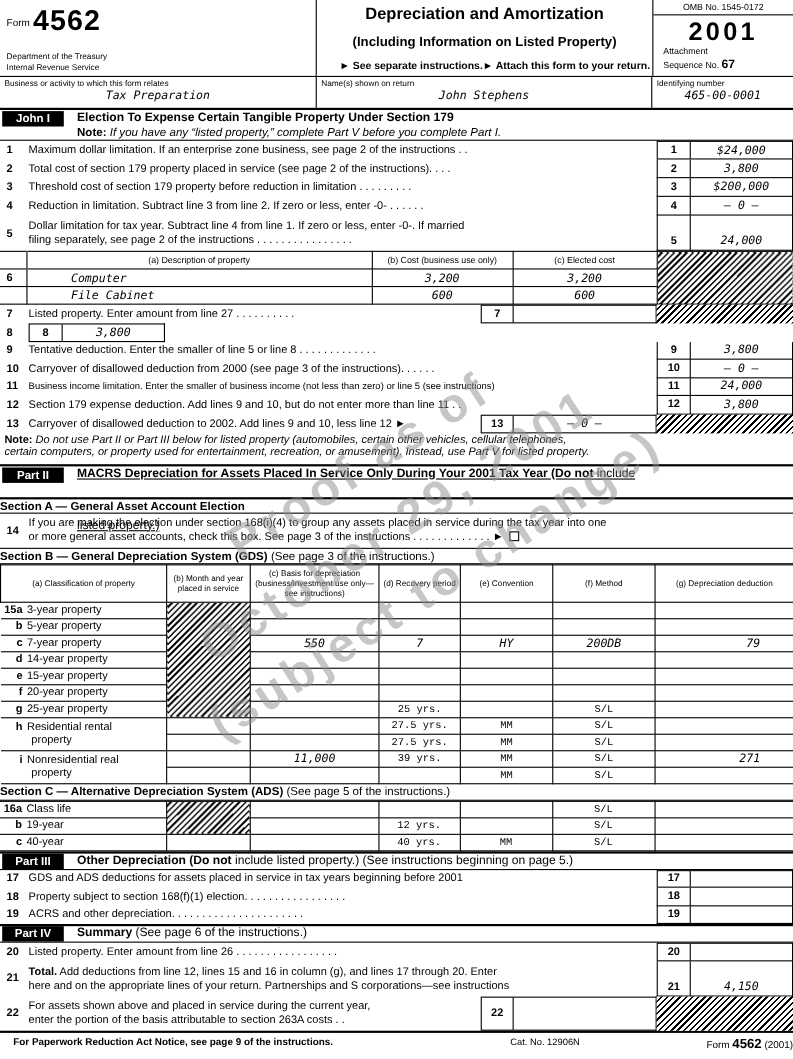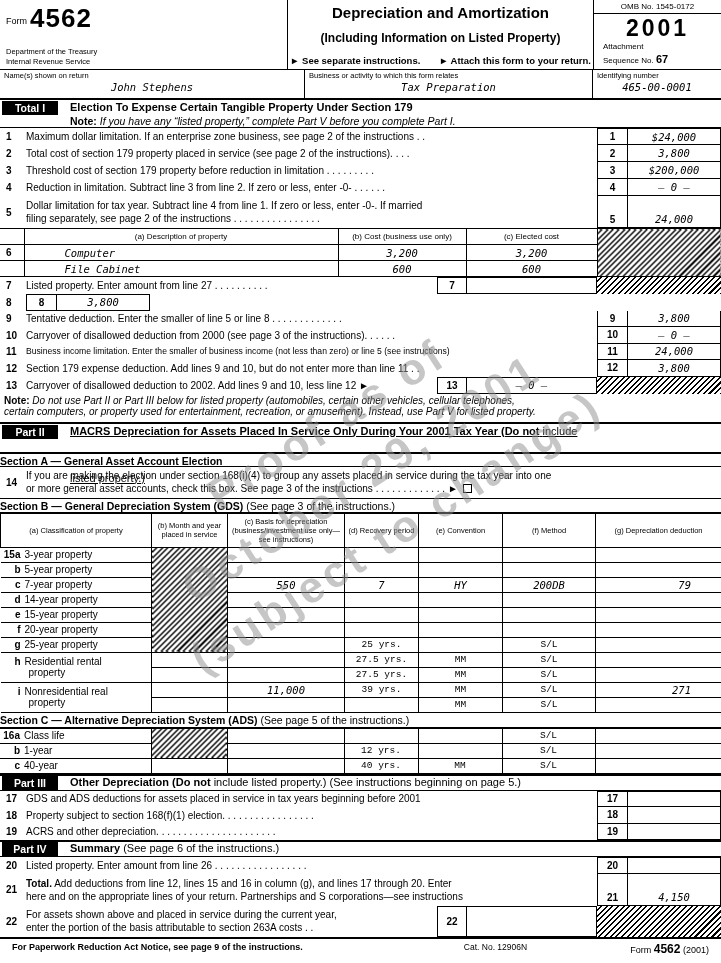--- a/index.html
+++ b/index.html
@@ -14,21 +14,21 @@
 
   
   .hd{display:flex;height:70px;border-bottom:1px solid #000;}
   .hd-l{width:288px;border-right:1.5px solid #000;position:relative;padding:3px 6px;}
   .fl{font-size:9px;}
   .fn{font-size:26px;font-weight:bold;letter-spacing:1px;margin-left:3px;vertical-align:-3px;display:inline-block;}
   .dept{position:absolute;bottom:3px;left:6px;font-size:7.5px;line-height:1.25;}
   .hd-m{flex:1;display:flex;flex-direction:column;justify-content:space-between;text-align:center;padding:4px 2px 3px;}
   .t1{font-size:15px;font-weight:bold;}
   .t2{font-size:12px;font-weight:bold;}
-  .t3{font-size:9.5px;font-weight:bold;display:flex;justify-content:space-between;}
+  .t3{font-size:9.5px;font-weight:bold;display:flex;justify-content:flex-end;}
   .hd-r{width:128px;border-left:1.5px solid #000;display:flex;flex-direction:column;}
   .omb{font-size:8px;border-bottom:1px solid #000;padding:2px 0;text-align:center;}
   .yr{font-size:23px;font-weight:bold;letter-spacing:3px;text-align:center;padding-top:1px;}
   .att{font-size:8px;padding-left:9px;line-height:1.3;}
   .att b{font-size:11px;}
 
   
   .nr{display:flex;height:28px;}
   .nr-c{padding:1px 4px;position:relative;}
   .nr-c .lab{font-size:7.5px;display:block;}
@@ -96,21 +96,21 @@
   .tb .cg{text-align:right;padding-right:30px;}
   .cb{display:inline-block;width:9px;height:9px;border:1.5px solid #000;vertical-align:-1px;margin-left:5px;}
 
   .sm{font-size:8.6px;}
   .l14t{line-height:1.35;}
 
   
   .ft{border-top:2px solid #000;display:flex;align-items:flex-start;padding-top:3px;height:16px;}
   .ft-l{font-weight:bold;font-size:9px;width:390px;padding-left:12px;}
   .ft-c{font-size:8.5px;flex:1;text-align:center;}
-  .ft-r{font-size:9px;width:120px;text-align:right;padding-right:12px;}
+  .ft-r{font-size:9px;width:120px;text-align:right;padding-right:0;}
   .ft-r b{font-size:12px;}
 </style>
 </head>
 <body>
 
 <div class="page">
 
   <div class="wm">
     <div>Proof as of</div>
     <div>October 29, 2001</div>
@@ -137,37 +137,37 @@
       <div class="omb">OMB No. 1545-0172</div>
       <div class="yr">2001</div>
       <div class="att">
         <div>Attachment</div>
         <div><span>Sequence No.</span> <b>67</b></div>
       </div>
     </div>
   </div>
 
   <div class="nr">
+    <div class="nr-c nc2">
+      <span class="lab">Business or activity to which this form relates</span>
+      <span class="val fv">Tax Preparation</span>
+    </div>
     <div class="nr-c nc1">
       <span class="lab">Name(s) shown on return</span>
       <span class="val fv">John Stephens</span>
     </div>
-    <div class="nr-c nc2">
-      <span class="lab">Business or activity to which this form relates</span>
-      <span class="val fv">Tax Preparation</span>
-    </div>
     <div class="nr-c nc3">
       <span class="lab">Identifying number</span>
       <span class="val fv">465-00-0001</span>
     </div>
   </div>
 
   <div class="pbar" style="height:30px;">
     <div class="prow">
-      <span class="plab">Total I</span>
+      <span class="plab">John I</span>
       <span class="ptit">Election To Expense Certain Tangible Property Under Section 179</span>
     </div>
     <div class="noteln">
       <b>Note:</b>
       <span class="it">If you have any “listed property,” complete Part V before you complete Part I.</span>
     </div>
   </div>
 
   <div class="grp">
     <div class="lrow">
@@ -454,21 +454,21 @@
         <tr>
       <td class="ca"><span class="rn">16a</span><span>Class life</span></td>
       <td class="hatch" rowspan="2"></td>
       <td></td>
       <td></td>
       <td></td>
       <td class="cc pm">S/L</td>
       <td></td>
     </tr>
     <tr>
-      <td class="ca"><span class="rn">b</span><span>1-year</span></td>
+      <td class="ca"><span class="rn">b</span><span>19-year</span></td>
       <td></td>
       <td class="cc pm">12 yrs.</td>
       <td></td>
       <td class="cc pm">S/L</td>
       <td></td>
     </tr>
     <tr>
       <td class="ca"><span class="rn">c</span><span>40-year</span></td>
       <td></td>
       <td></td>

